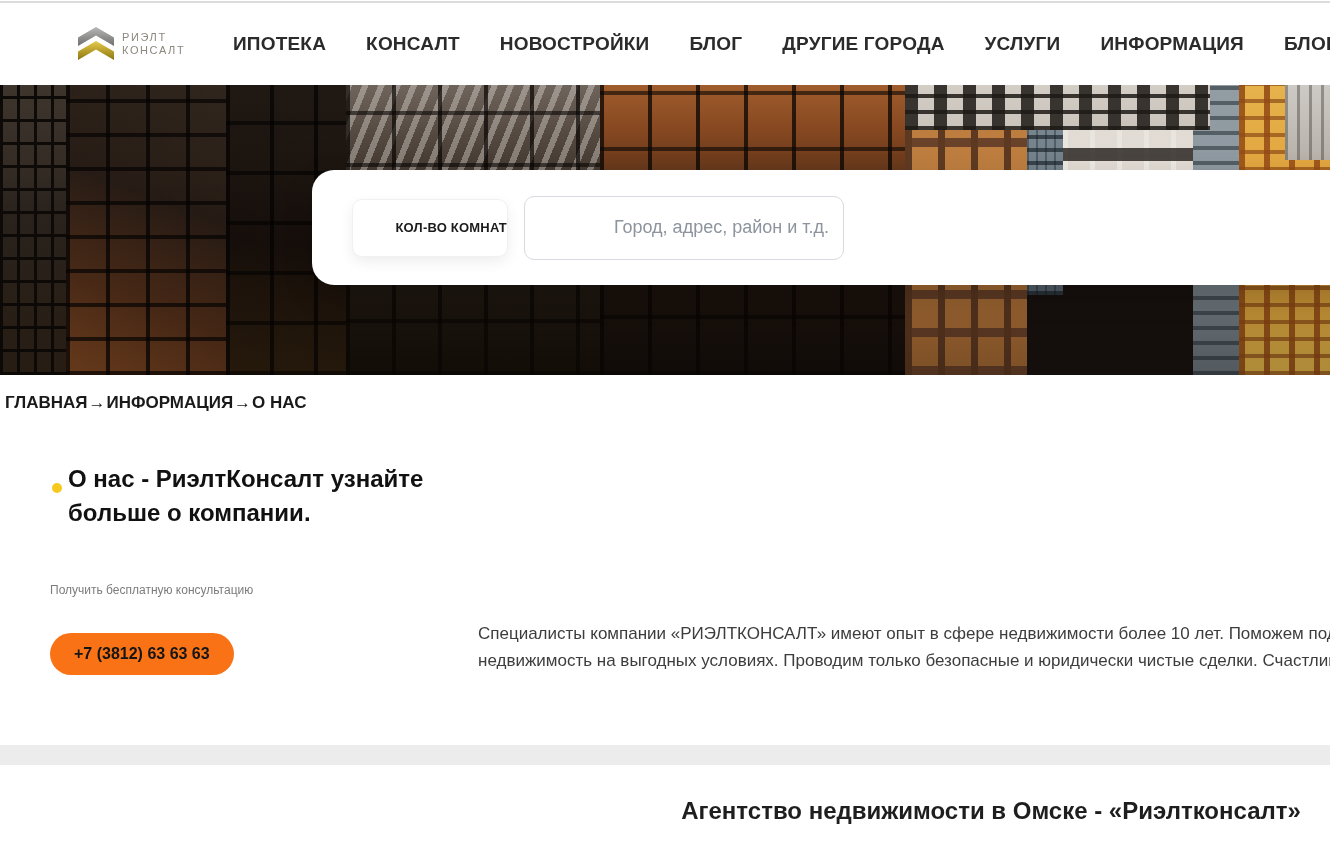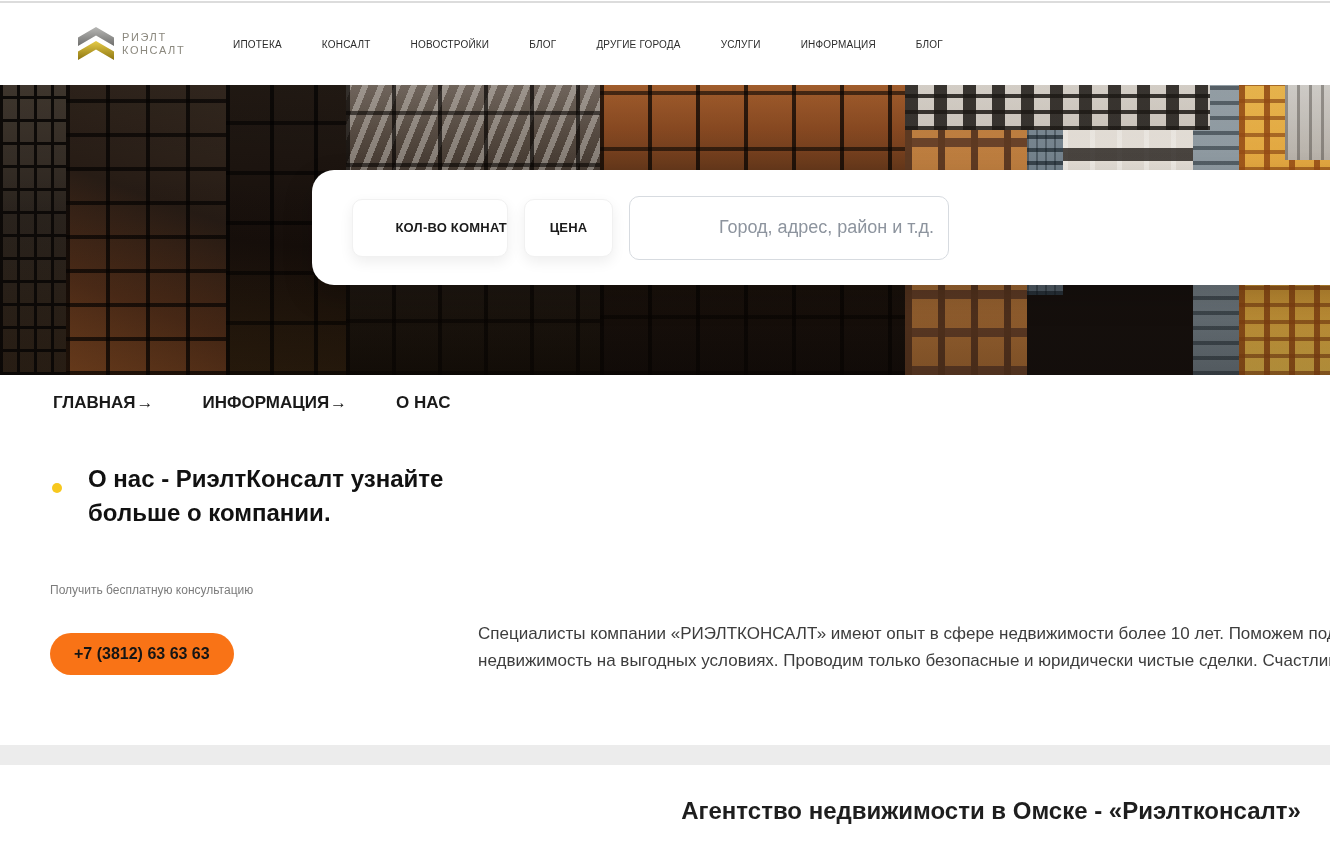--- a/index.html
+++ b/index.html
@@ -13,21 +13,21 @@
   
   .header { position:absolute; left:0; top:3px; width:100%; height:82px; background:#fff; }
   .logo { position:absolute; left:78px; top:22px; display:flex; align-items:center; gap:8px; cursor:pointer; }
   .logo-icon { position:relative; width:36px; height:38px; }
   .chev { position:absolute; left:0; width:36px; height:19px;
     clip-path:polygon(0 100%, 0 55%, 50% 0, 100% 55%, 100% 100%, 50% 45%); }
   .chev.gray { top:2px;  background:linear-gradient(180deg,#b7b7b5 0%,#6f6f6d 100%); }
   .chev.gold { top:16px; background:linear-gradient(180deg,#e6cc48 0%,#8d7511 100%); }
   .logo-text { font-size:11px; font-weight:400; color:#8b887e; letter-spacing:1.6px; line-height:13px; }
   .nav { position:absolute; left:233px; top:0; height:82px; display:flex; align-items:center; gap:40px; }
-  .nav a { font-size:10px; font-weight:400; color:#2b2b2b; text-decoration:none; letter-spacing:.2px; white-space:nowrap; cursor:pointer; }
+  .nav a { font-size:19px; font-weight:700; color:#2b2b2b; text-decoration:none; letter-spacing:.2px; white-space:nowrap; cursor:pointer; }
 
   
   .hero { position:absolute; left:0; top:85px; width:1330px; height:290px; background:#18120f; overflow:hidden; }
   .hero > div { position:absolute; top:0; bottom:0; }
   .b1 { left:0; width:66px; background:
     repeating-linear-gradient(90deg,#0d0a08 0 3px,transparent 3px 17px),
     repeating-linear-gradient(0deg,#0d0a08 0 3px,transparent 3px 23px),
     linear-gradient(180deg,#41382f 0%,#2b241e 45%,#33261a 100%); }
   .b2 { left:66px; width:160px; background:
     repeating-linear-gradient(90deg,rgba(5,3,2,.75) 0 4px,transparent 4px 40px),
@@ -89,25 +89,25 @@
     box-shadow:0 5px 14px rgba(0,0,0,.07); font-family:inherit; font-weight:700; font-size:13px;
     color:#1b1b1b; letter-spacing:.2px; cursor:pointer; white-space:nowrap; }
   .fb1 { width:185px; } .fb2 { width:156px;text-align:right; } .fb3 { width:89px; } .fb4 { width:167px; }
   .search-input { width:320px; height:64px; border:1px solid #d7dbe0; border-radius:10px;
     background:#fff; font-family:inherit; font-size:18px; color:#444; text-align:right; padding:0 14px; outline:none; }
   .search-input::placeholder { color:#8d949e; }
 
   
   .breadcrumb { position:absolute; left:5px; top:393px; display:flex; align-items:center;
     font-size:17px; font-weight:700; color:#1a1a1a; }
-  .breadcrumb a { color:#1a1a1a; text-decoration:none; cursor:pointer;margin-left:48px; }
+  .breadcrumb a { color:#1a1a1a; text-decoration:none; cursor:pointer; }
   .crumb-sep { margin:0 1px; font-weight:400; }
 
   .about-bullet { position:absolute; left:52px; top:483px; width:10px; height:10px; border-radius:50%; background:#f7c81e; }
-  .about-title { position:absolute; left:88px; top:462px; width:380px;
+  .about-title { position:absolute; left:68px; top:462px; width:380px;
     font-size:24px; line-height:34px; font-weight:700; color:#111; }
   .consult-label { position:absolute; left:50px; top:583px; font-size:12px; color:#7c7c7c; }
   .phone-btn { position:absolute; left:50px; top:633px; height:42px; padding:0 24px;
     background:#f97316; border:none; border-radius:21px; font-family:inherit;
     font-size:16px; font-weight:700; color:#151515; cursor:pointer; }
   .about-paragraph { position:absolute; left:478px; top:620px; width:852px; overflow:hidden; }
   .about-paragraph div { white-space:nowrap; font-size:17px; line-height:27px; color:#3d3d3d; }
 
   .divider-band { position:absolute; left:0; top:745px; width:100%; height:20px; background:#ececec; }
 
@@ -154,21 +154,20 @@
   <div class="b9"></div>
   <div class="b10"></div>
   <div class="b11"></div>
   <div class="b12"></div>
   <div class="b13"></div>
   <div class="hero-shade"></div>
 </div>
 
 <div class="search-panel">
   <button class="filter-btn fb2">КОЛ-ВО КОМНАТ</button>
-  <button class="filter-btn fb3">ЦЕНА</button>
   <input class="search-input" type="text" placeholder="Город, адрес, район и т.д." style="">
 </div>
 
 <nav class="breadcrumb">
   <a>ГЛАВНАЯ</a>
   <span class="crumb-sep">→</span>
   <a>ИНФОРМАЦИЯ</a>
   <span class="crumb-sep">→</span>
   <a>О НАС</a>
 </nav>

